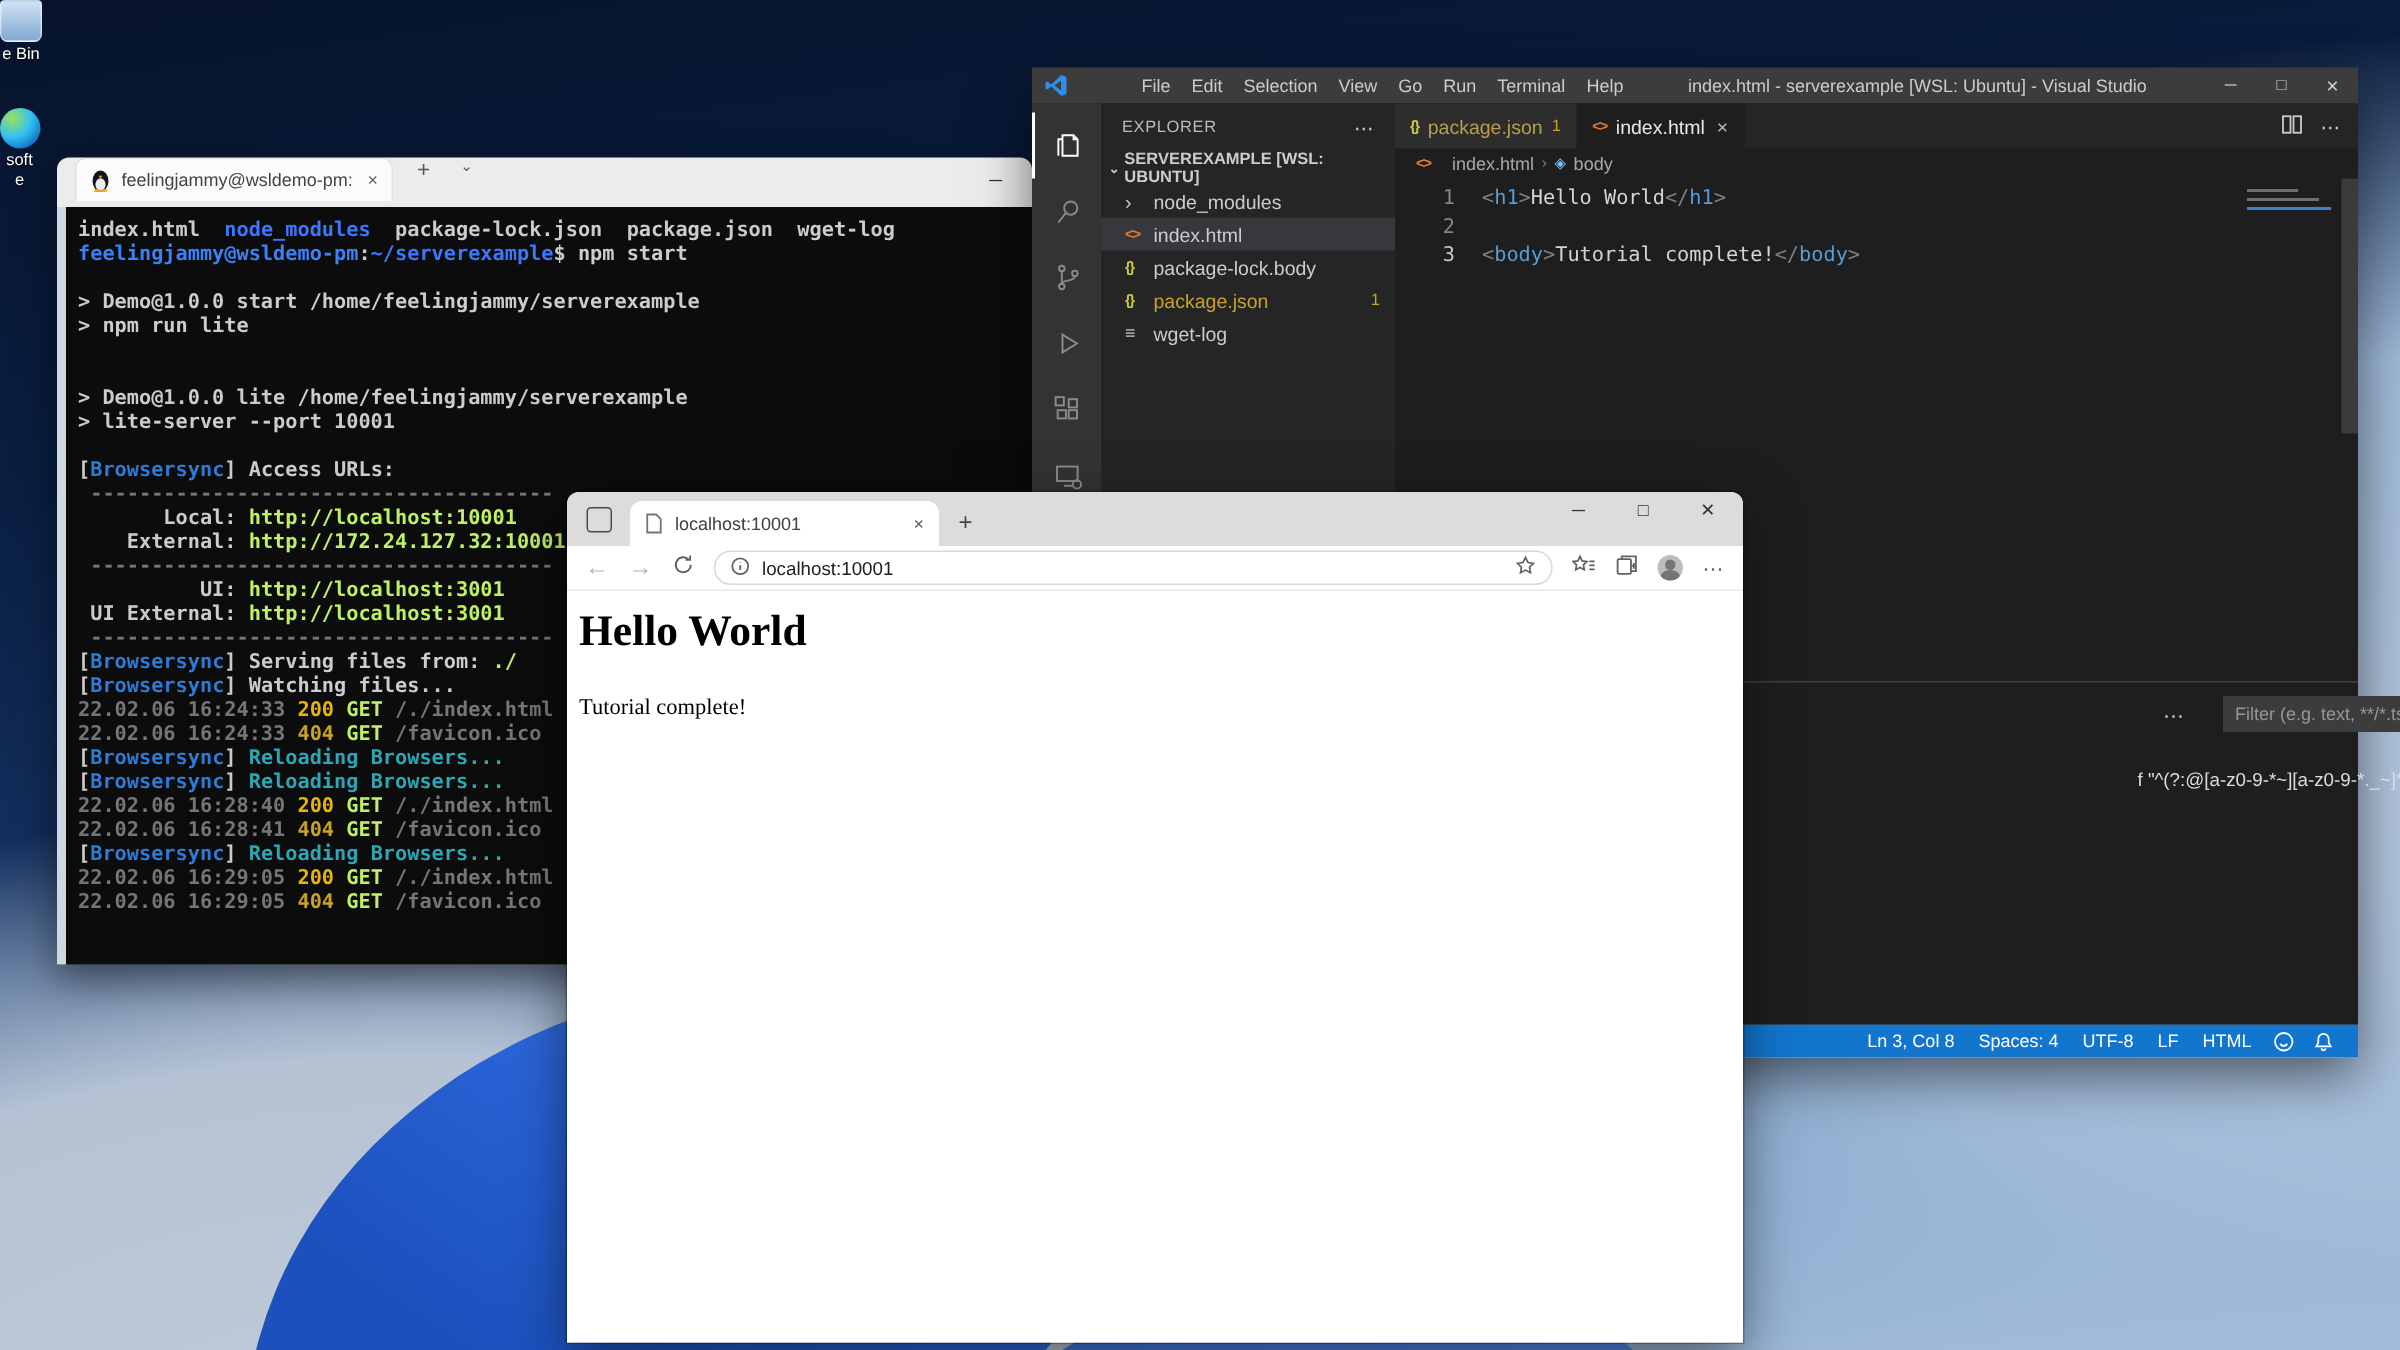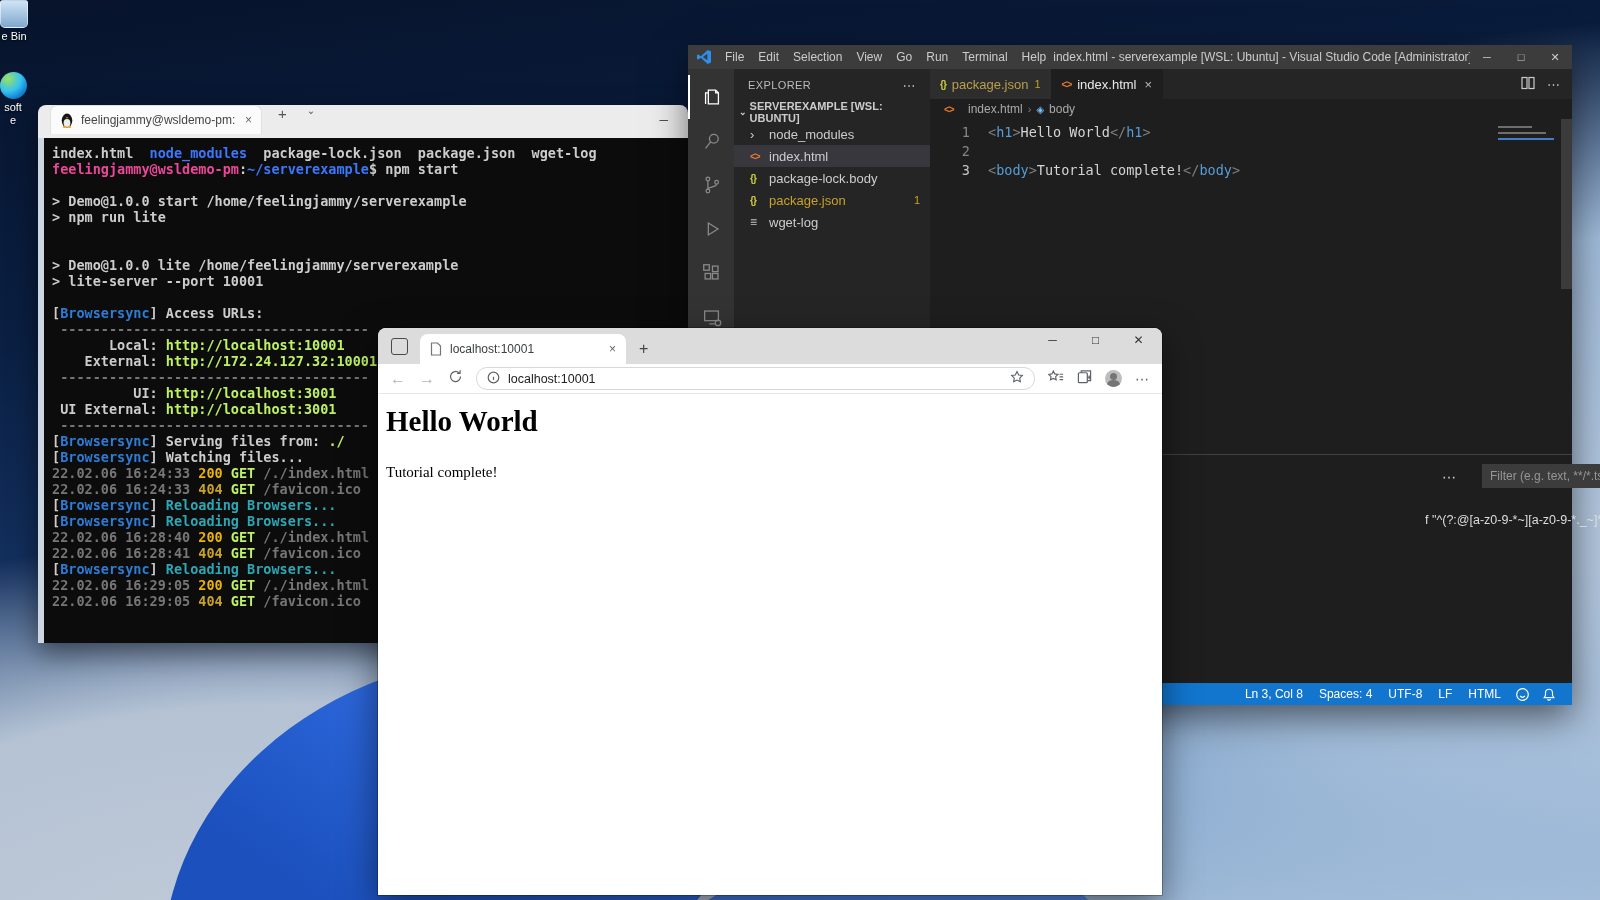--- a/index.html
+++ b/index.html
@@ -38,29 +38,29 @@
   .t-tab-title{flex:1;white-space:nowrap;overflow:hidden;}
   .t-x{color:#666;font-size:12px;}
   .t-plus{margin-left:16px;margin-bottom:6px;color:#555;font-size:15px;}
   .t-chev{margin-left:20px;margin-bottom:7px;color:#555;font-size:10px;}
   .t-min{position:absolute;right:20px;top:8px;color:#333;font-size:12px;}
   .t-body{position:absolute;top:33px;left:0;right:0;bottom:0;background:#0C0C0C;
     border-left:6px solid #CDD7E2;padding:7px 0 0 8px;overflow:hidden;
     font-family:"DejaVu Sans Mono",monospace;font-size:13.5px;line-height:16px;
     font-weight:700;white-space:pre;}
   .tline{height:16px;}
-  .c-w{color:#CCCCCC}.c-g{color:#ec4899}.c-b{color:#3B78FF}.c-p{color:#bef264}
+  .c-w{color:#CCCCCC}.c-g{color:#3b82f6}.c-b{color:#3B78FF}.c-p{color:#bef264}
   .c-gy{color:#767676}.c-grn{color:#eab308}.c-yl{color:#C9A227}.c-cy{color:#2BA7B5}
   .c-bs{color:#2E7CD6}
   
   .vscode{position:absolute;left:688px;top:45px;width:884px;height:660px;z-index:20;
     display:flex;flex-direction:column;box-shadow:0 12px 34px rgba(0,0,0,.55);
     font-size:13px;color:#CCC;}
   .vs-titlebar{height:24px;background:#3C3C3C;display:flex;align-items:center;
-    font-size:12px;color:#CCCCCC;flex:none;}
+    font-size:12px;color:#CCCCCC;flex:none;gap:36px;}
   .vs-logo{width:16px;height:16px;margin:0 6px 0 8px;flex:none;}
   .menu-item{padding:0 7px;cursor:default;}
   .vs-title{flex:1;text-align:center;white-space:nowrap;overflow:hidden;color:#CCCCCC;}
   .vs-controls{display:flex;flex:none;}
   .vs-controls span{width:34px;text-align:center;font-size:11px;color:#CCC;}
   .vs-main{flex:1;display:flex;min-height:0;}
   .vs-activity{width:46px;background:#333333;display:flex;flex-direction:column;
     align-items:stretch;padding-top:6px;flex:none;}
   .act-item{height:44px;display:flex;align-items:center;justify-content:center;
     border-left:2px solid transparent;box-sizing:border-box;}

